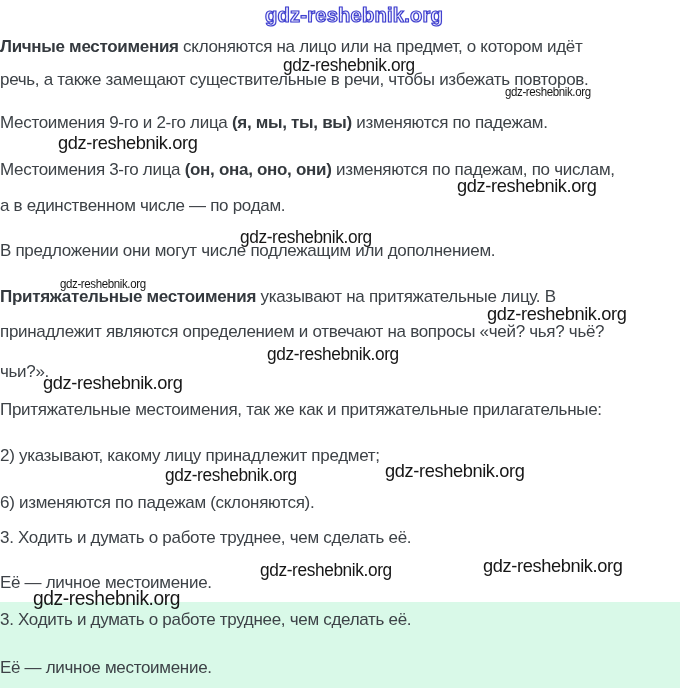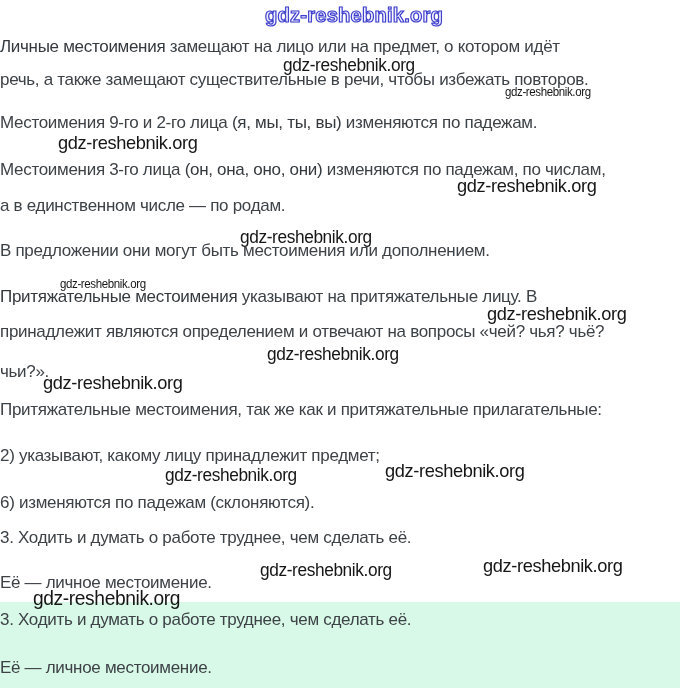--- a/index.html
+++ b/index.html
@@ -23,21 +23,21 @@
     position: absolute;
     left: 0;
     width: 690px;
     font-size: 17px;
     line-height: 20px;
     letter-spacing: -0.3px;
     color: var(--text);
     white-space: nowrap;
   }
   .text-line .seg-bold {
-    font-weight: 400;
+    font-weight: 700;
     color: var(--bold-text);
   }
   .wm {
     position: absolute;
     white-space: nowrap;
     line-height: 1;
     letter-spacing: -0.4px;
     transform: scaleX(0.96);
     transform-origin: left top;
   }
@@ -55,26 +55,26 @@
     width: 680px;
     background: var(--highlight);
   }
 </style>
 </head>
 <body>
 
 <div id="page">
   <div class="highlight-block" id="answer-highlight" style="top: 602px; height: 86px;"></div>
   <div id="lines-mount">
-      <div class="text-line" style="top: 37px;"><span class="seg-bold">Личные местоимения</span><span class="seg-regular"> замещают на лицо или на предмет, о котором идёт</span></div>
+      <div class="text-line" style="top: 37px;"><span class="seg-bold">Личные местоимения</span><span class="seg-regular"> склоняются на лицо или на предмет, о котором идёт</span></div>
       <div class="text-line" style="top: 70px;"><span class="seg-regular">речь, а также замещают существительные в речи, чтобы избежать повторов.</span></div>
       <div class="text-line" style="top: 113px;"><span class="seg-regular">Местоимения 9-го и 2-го лица </span><span class="seg-bold">(я, мы, ты, вы)</span><span class="seg-regular"> изменяются по падежам.</span></div>
       <div class="text-line" style="top: 160px;"><span class="seg-regular">Местоимения 3-го лица </span><span class="seg-bold">(он, она, оно, они)</span><span class="seg-regular"> изменяются по падежам, по числам,</span></div>
       <div class="text-line" style="top: 196px;"><span class="seg-regular">а в единственном числе — по родам.</span></div>
-      <div class="text-line" style="top: 241px;"><span class="seg-regular">В предложении они могут быть местоимения или дополнением.</span></div>
+      <div class="text-line" style="top: 241px;"><span class="seg-regular">В предложении они могут числе подлежащим или дополнением.</span></div>
       <div class="text-line" style="top: 287px;"><span class="seg-bold">Притяжательные местоимения</span><span class="seg-regular"> указывают на притяжательные лицу. В</span></div>
       <div class="text-line" style="top: 322px;"><span class="seg-regular">принадлежит являются определением и отвечают на вопросы «чей? чья? чьё?</span></div>
       <div class="text-line" style="top: 362px;"><span class="seg-regular">чьи?».</span></div>
       <div class="text-line" style="top: 400px;"><span class="seg-regular">Притяжательные местоимения, так же как и притяжательные прилагательные:</span></div>
       <div class="text-line" style="top: 446px;"><span class="seg-regular">2) указывают, какому лицу принадлежит предмет;</span></div>
       <div class="text-line" style="top: 493px;"><span class="seg-regular">6) изменяются по падежам (склоняются).</span></div>
       <div class="text-line" style="top: 528px;"><span class="seg-regular">3. Ходить и думать о работе труднее, чем сделать её.</span></div>
       <div class="text-line" style="top: 573px;"><span class="seg-regular">Её — личное местоимение.</span></div>
       <div class="text-line" style="top: 610px;"><span class="seg-regular">3. Ходить и думать о работе труднее, чем сделать её.</span></div>
       <div class="text-line" style="top: 658px;"><span class="seg-regular">Её — личное местоимение.</span></div>

